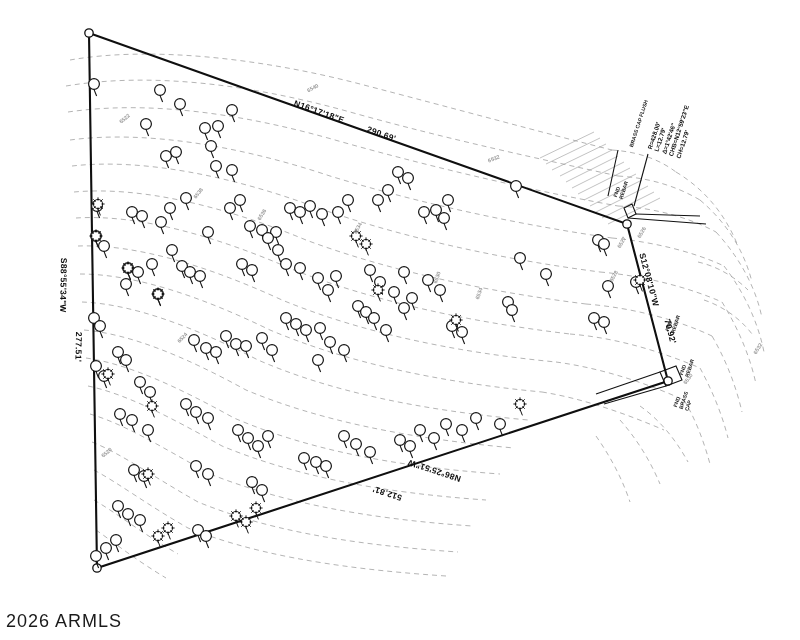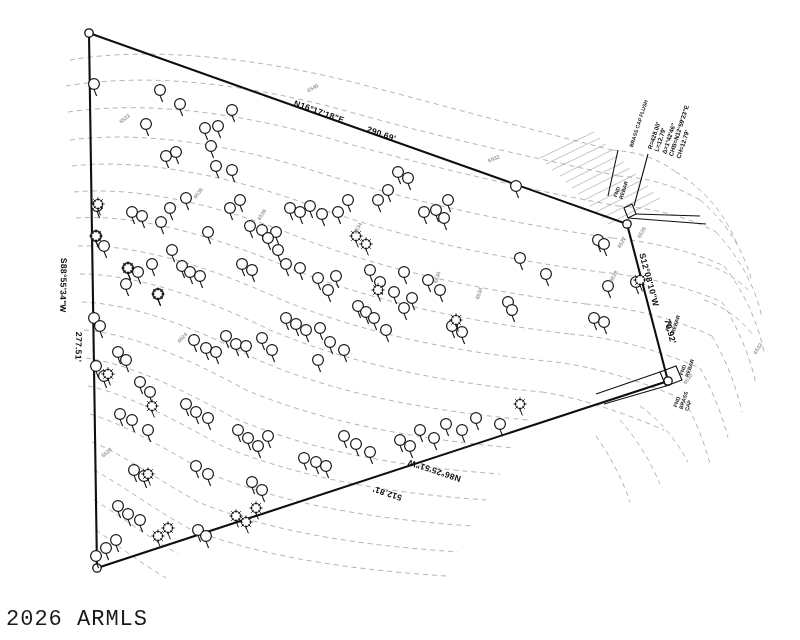--- a/index.html
+++ b/index.html
@@ -1,21 +1,21 @@
 <!DOCTYPE html>
 <html><head>
 <meta charset="utf-8">
 <style>
   html,body{margin:0;padding:0;background:#ffffff;}
   body{width:800px;height:640px;overflow:hidden;
        font-family:"Liberation Sans",sans-serif;color:#111;}
   #plat{position:relative;width:800px;height:640px;background:#fff;}
   svg#drawing{position:absolute;left:0;top:0;width:800px;height:640px;}
-  .wm{position:absolute;left:6px;bottom:8px;font-family:Liberation Mono, monospace;
-      font-size:22px;letter-spacing:1px;color:#1a1a1a;}
+  .wm{position:absolute;left:6px;bottom:8px;font-family:Liberation Sans, sans-serif;
+      font-size:18px;letter-spacing:1px;color:#1a1a1a;}
   .lbl{position:absolute;white-space:nowrap;font-family:"Liberation Sans",sans-serif;
        color:#0d0d0d;font-weight:700;}
   .bearing{font-size:8.5px;letter-spacing:.3px;}
   .dist{font-size:8.5px;letter-spacing:.3px;}
   .curve{font-size:6.2px;line-height:7.4px;font-weight:700;}
   .cnote{font-size:5.2px;line-height:6px;font-weight:700;color:#1a1a1a;}
   .celev{position:absolute;font-size:5.4px;color:#9a9a9a;font-weight:600;white-space:nowrap;}
 </style>
 </head>
 <body>

